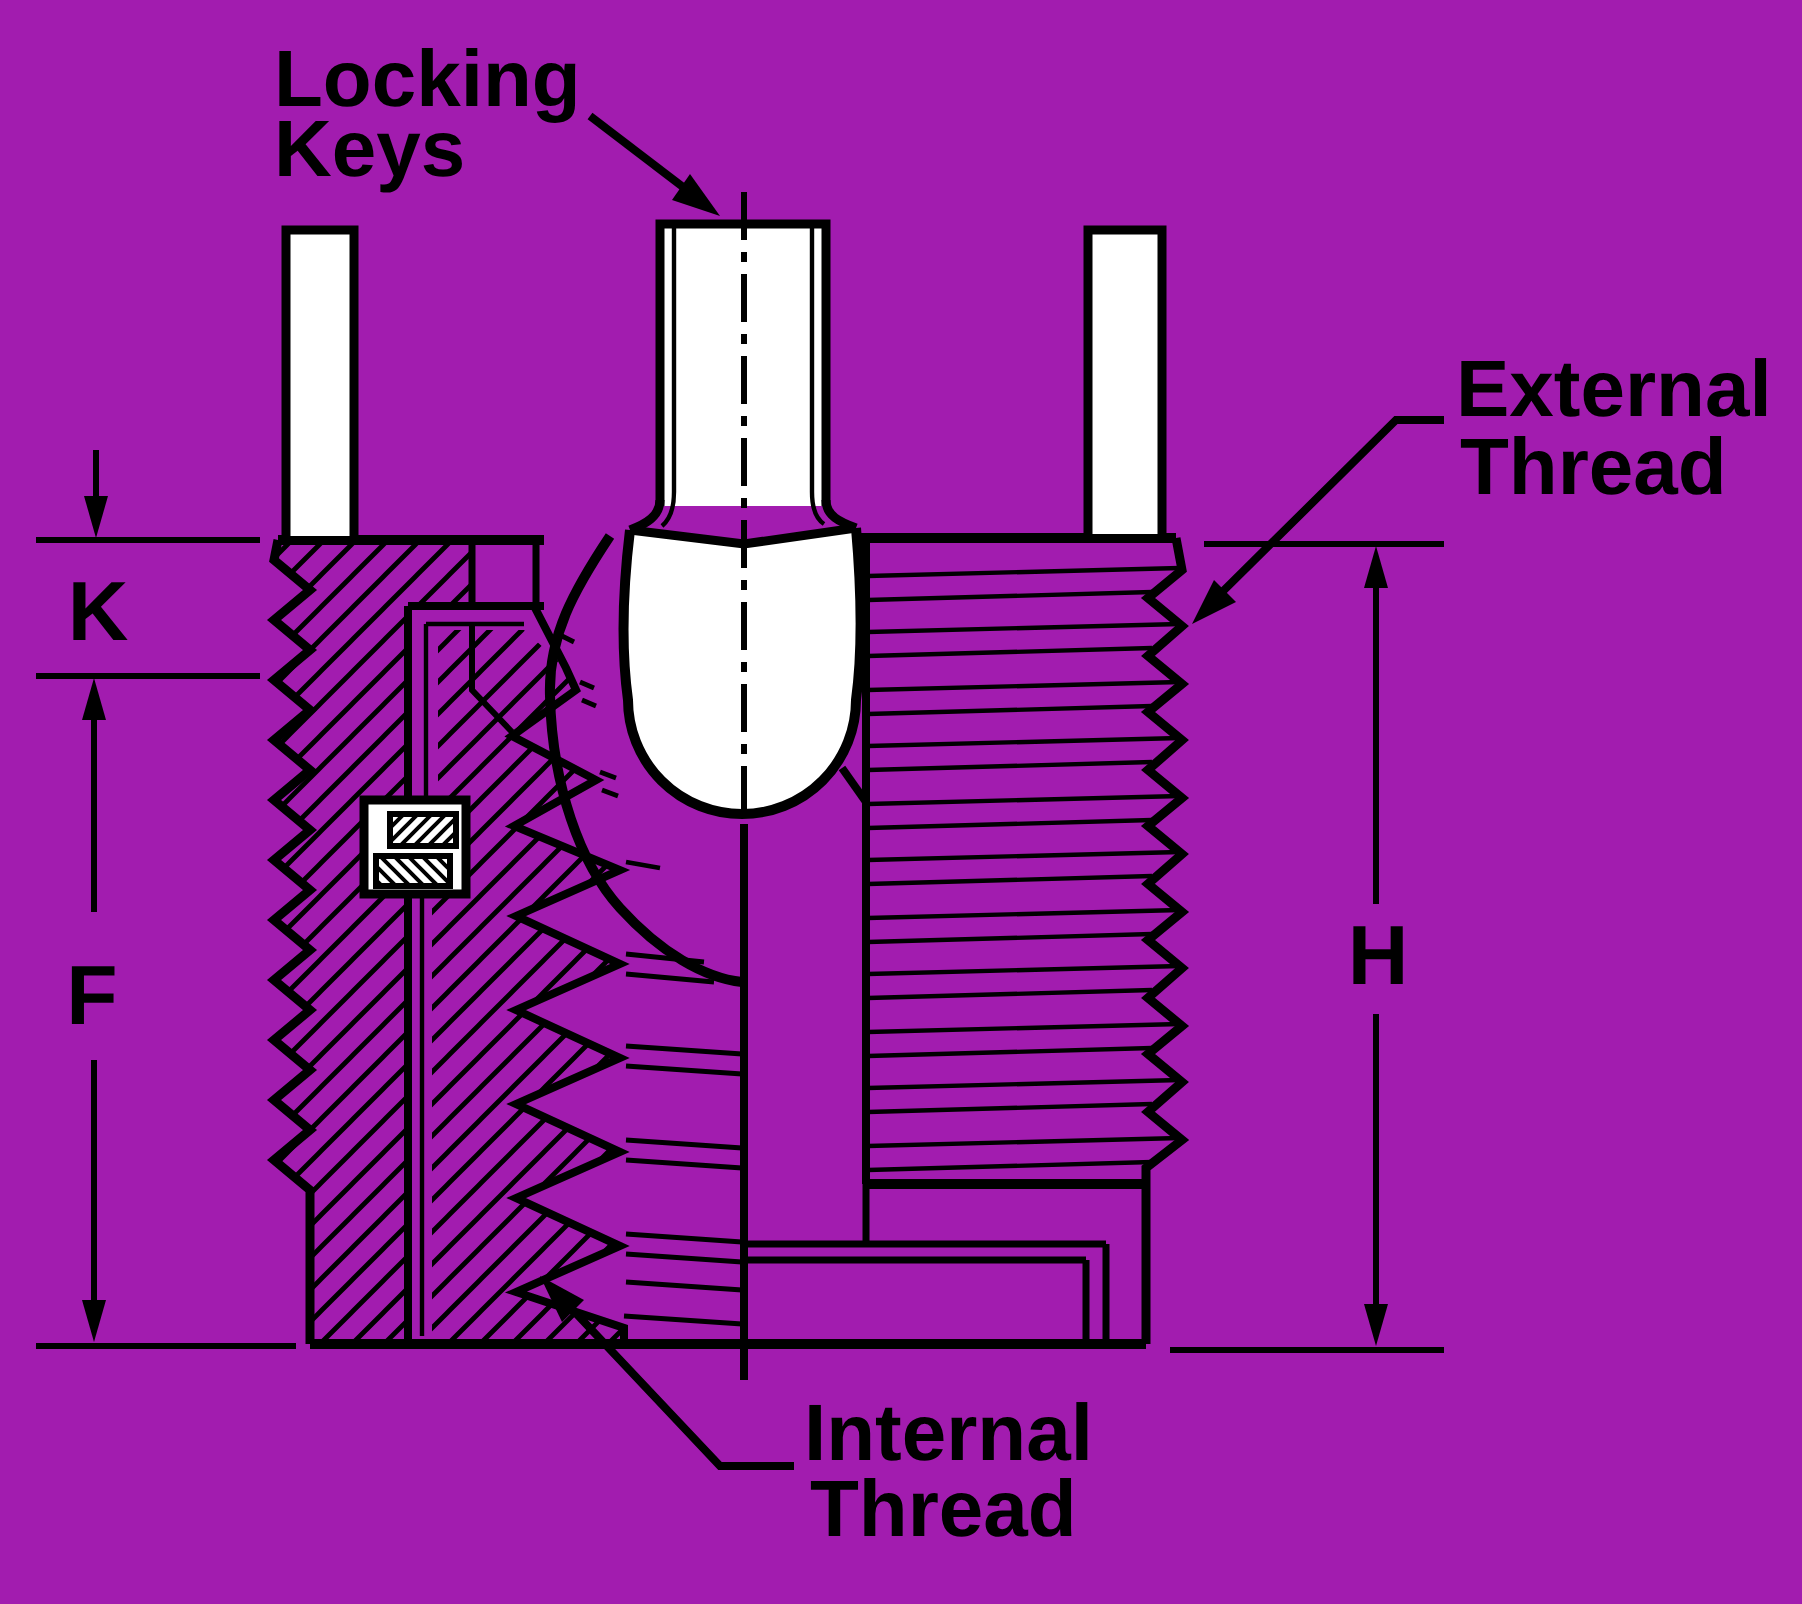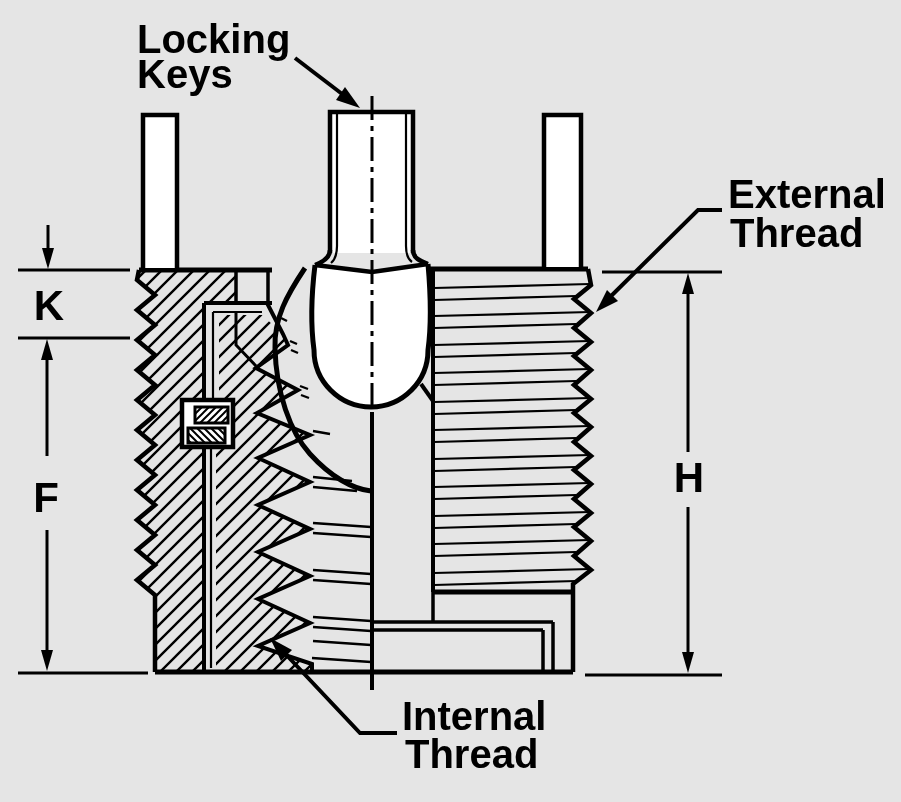--- a/index.html
+++ b/index.html
@@ -1,17 +1,17 @@
 <!DOCTYPE html>
 <html><head>
 <meta charset="utf-8">
 <style>
   html,body{margin:0;padding:0;background:#ffffff;}
   body{font-family:"Liberation Sans", sans-serif;}
-  .canvas{position:relative;width:901px;height:802px;background:#e5e5e5;overflow:hidden;text-align:center;}
+  .canvas{position:relative;width:901px;height:802px;background:#a21caf;overflow:hidden;text-align:center;}
   svg{display:block;}
   .lbl{font-family:"Liberation Sans","DejaVu Sans",sans-serif;font-weight:bold;font-size:40px;fill:#000;}
   .dim{font-family:"Liberation Sans","DejaVu Sans",sans-serif;font-weight:bold;font-size:42px;fill:#000;}
 </style>
 </head>
 <body>
 
 <div class="canvas">
 <svg width="901" height="802" viewBox="0 0 901 802">
   <defs>

